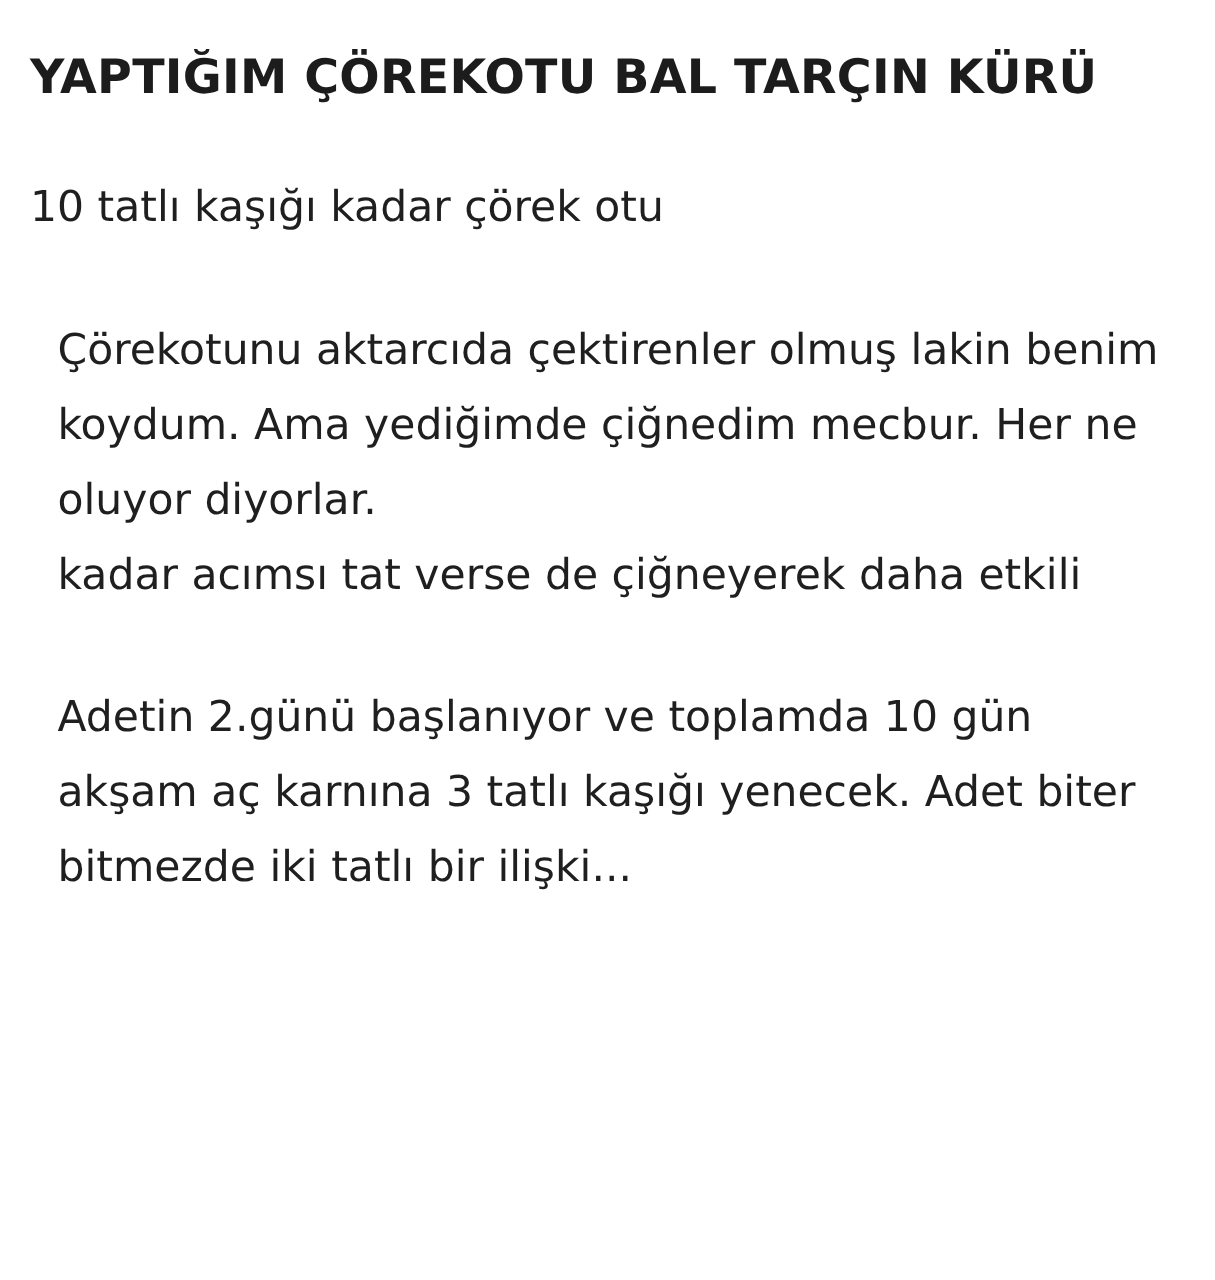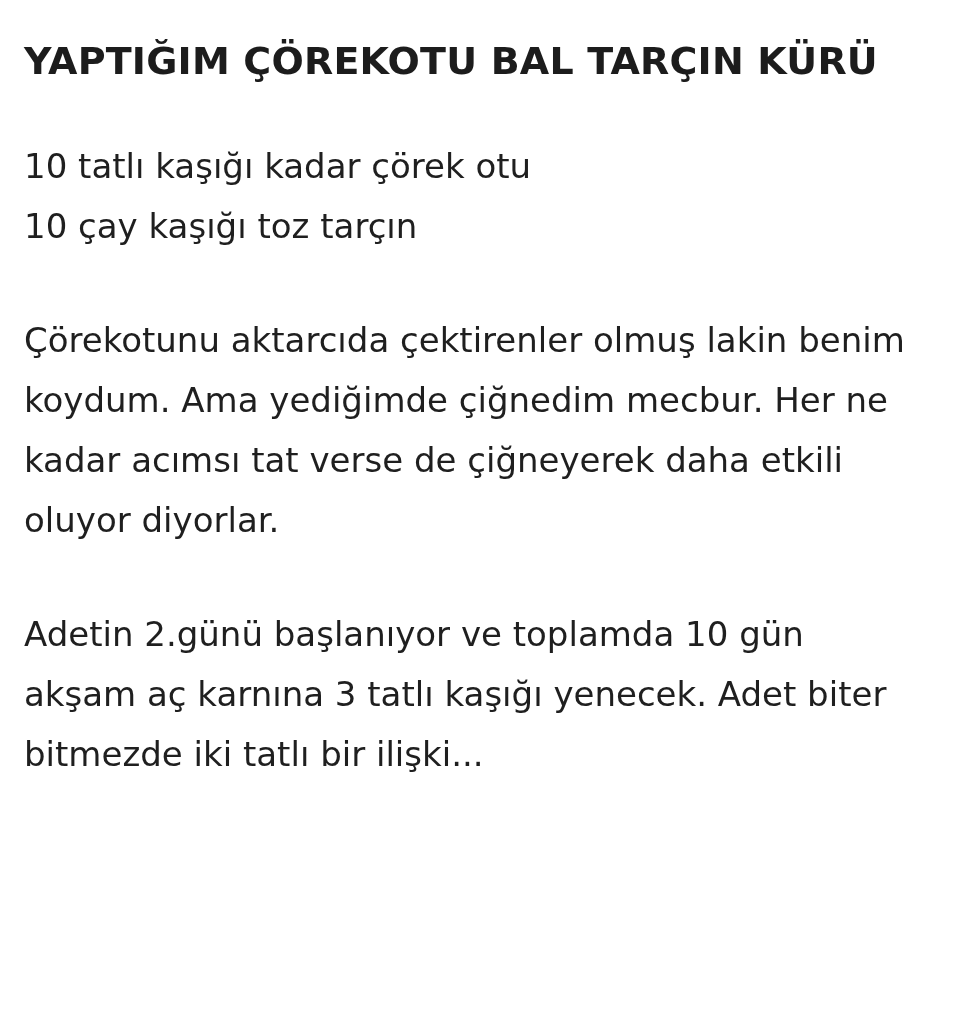--- a/index.html
+++ b/index.html
@@ -43,43 +43,43 @@
     color: #1f1f1f;
     white-space: nowrap;
     font-weight: 400;
   }
   .para {
     margin-top: 54px;
   }
   .para .line {
     font-size: 34px;
     line-height: 60px;
+    margin-left: 22px;
   }
   .clip {
     overflow: hidden;
     width: 948px;
   }
 </style>
 </head>
 <body>
 
 <div class="page">
 
   <h1 class="doc-title">YAPTIĞIM ÇÖREKOTU BAL TARÇIN KÜRÜ</h1>
 
   <div class="block first clip">
     <div class="line">10 tatlı kaşığı kadar çörek otu</div>
-    <div class="line">10 çay kaşığı toz tarçın</div>
   </div>
 
   <div class="block para clip">
     <div class="line">Çörekotunu aktarcıda çektirenler olmuş lakin benim</div>
     <div class="line">koydum. Ama yediğimde çiğnedim mecbur. Her ne</div>
+    <div class="line">oluyor diyorlar.</div>
     <div class="line">kadar acımsı tat verse de çiğneyerek daha etkili</div>
-    <div class="line">oluyor diyorlar.</div>
   </div>
 
   <div class="block para clip">
     <div class="line">Adetin 2.günü başlanıyor ve toplamda 10 gün</div>
     <div class="line">akşam aç karnına 3 tatlı kaşığı yenecek. Adet biter</div>
     <div class="line">bitmezde iki tatlı bir ilişki...</div>
   </div>
 
 </div>
 

